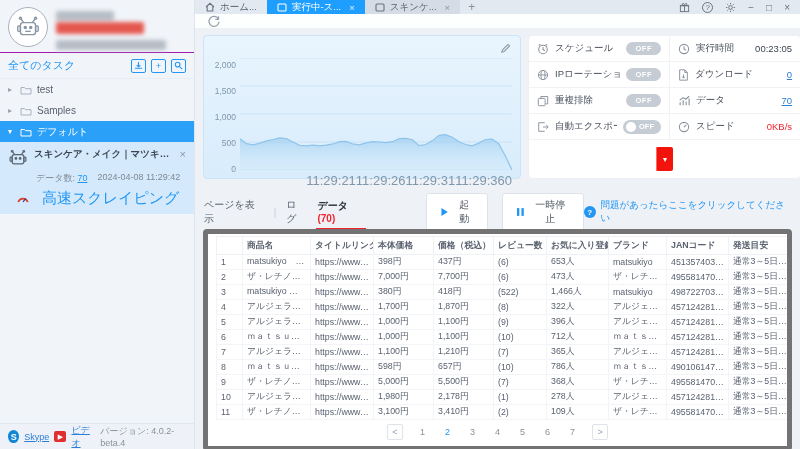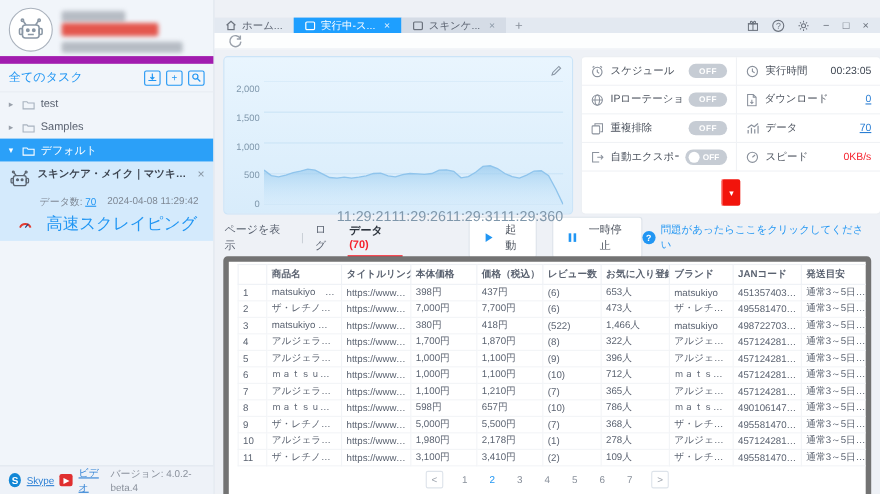--- a/index.html
+++ b/index.html
@@ -10,21 +10,21 @@
   
   .sidebar { position:absolute; left:0; top:0; width:195px; height:449px; background:#f1f5fa; border-right:1px solid #dde4ec; display:flex; flex-direction:column; }
   .user-area { padding:7px 8px 2px 8px; }
   .user-row { display:flex; align-items:flex-start; gap:8px; }
   .avatar { width:40px; height:40px; border-radius:50%; border:1px solid #aab2bd; background:#fff; display:flex; align-items:center; justify-content:center; flex:0 0 auto; }
   .blur-lines { padding-top:3px; }
   .blur { filter:blur(2px); border-radius:2px; display:inline-block; height:10px; vertical-align:middle; }
   .blur.gray { background:#b6bcc4; }
   .blur.red { background:#e4574e; }
   .pay-link { color:#9aa1ab; text-align:center; padding:4px 0 6px 30px; font-size:9.5px; }
-  .tasks-header { display:flex; align-items:center; padding:5px 8px; border-top:7px solid #a21caf; border-bottom:1px solid #e8edf3; }
+  .tasks-header { display:flex; align-items:center; padding:5px 8px; border-top:1px solid #a21caf; border-bottom:1px solid #e8edf3; }
   .tasks-header .t { color:#2196f3; font-size:11px; flex:1; }
   .hdr-icons { display:flex; gap:5px; }
   .hdr-icon { width:15px; height:14px; border:1px solid #2196f3; border-radius:2px; color:#2196f3; display:flex; align-items:center; justify-content:center; font-size:9px; cursor:pointer; }
   .tree { flex:1; overflow:hidden; }
   .tree-row { display:flex; align-items:center; gap:5px; height:21px; padding:0 8px; color:#5a6270; font-size:10px; cursor:pointer; }
   .tree-row .chev { color:#9aa1ab; font-size:8px; width:7px; }
   .tree-row.selected { background:#2ba0f8; color:#fff; }
   .tree-row.selected .chev { color:#fff; }
   .folder-svg { flex:0 0 auto; }
   .task-card { background:#d4eafc; padding:6px 6px 6px 8px; cursor:pointer; }
@@ -34,21 +34,21 @@
   .task-line2 { display:flex; gap:10px; margin:4px 0 4px 28px; color:#7f8894; font-size:9px; }
   .task-line2 .cnt { color:#2196f3; text-decoration:underline; cursor:pointer; }
   .task-line3 { display:flex; align-items:center; gap:12px; margin-left:8px; color:#2196f3; font-size:15px;text-align:center; }
   .sidebar-footer { height:26px; border-top:1px solid #e0e6ee; background:#eef2f8; display:flex; align-items:center; padding:0 8px; gap:5px; font-size:9px; }
   .sidebar-footer a { color:#2b7fd4; text-decoration:underline; cursor:pointer; }
   .skype-badge { width:13px; height:13px; border-radius:50%; background:#1287d6; color:#fff; display:flex; align-items:center; justify-content:center; font-size:9px; font-weight:bold; }
   .video-badge { width:14px; height:11px; border-radius:2px; background:#e02f2f; color:#fff; display:flex; align-items:center; justify-content:center; font-size:7px; }
   .version { margin-left:auto; color:#8a919c; }
 
   
-  .main { position:absolute; left:195px; top:16px; width:605px; height:404px; display:flex; flex-direction:column; }
+  .main { position:absolute; left:195px; top:0; width:605px; height:404px; display:flex; flex-direction:column; }
   .tabbar { height:22px; background:#e3e9f1; display:flex; align-items:stretch; font-size:9.5px; color:#5a6270; }
   .tab { display:flex; align-items:center; gap:5px; padding:0 10px; cursor:pointer; }
   .tab .x { color:#8a97a5; margin-left:3px; }
   .tab.active { background:#1e9fff; color:#fff; }
   .tab.active .x { color:#e8f4ff; }
   .tab.gray { background:#d5dce6; }
   .newtab { display:flex; align-items:center; padding:0 8px; color:#8a919c; font-size:12px; cursor:pointer; }
   .winbtns { margin-left:auto; display:flex; align-items:center; gap:12px; padding-right:10px; color:#6b727d; }
   .winbtn { cursor:pointer; display:flex; align-items:center; font-size:10px; }
   .qmark { width:11px; height:11px; border:1px solid #6b727d; border-radius:50%; font-size:8px; display:flex; align-items:center; justify-content:center; }
@@ -74,21 +74,21 @@
   .off-toggle { background:#c6ccd4; color:#fff; font-size:7.5px; font-weight:bold; border-radius:8px; padding:2px 7px 2px 3px; display:flex; align-items:center; gap:3px; cursor:pointer; }
   .off-toggle .knob { width:10px; height:10px; background:#fff; border-radius:50%; }
   .sval { font-size:9.5px; color:#3c4450; }
   .sval.link { color:#2b7fd4; text-decoration:underline; cursor:pointer; }
   .sval.red { color:#f5222d; }
   .speedup-row { flex:1; display:flex; align-items:center; justify-content:center; }
   .speedup-btn { display:flex; align-items:stretch; background:#f2140c; border-radius:2px; color:#fff; cursor:pointer; height:24px; }
   .speedup-main { display:flex; align-items:center; padding:0 16px; font-size:10.5px; font-weight:bold; letter-spacing:1px; }
   .speedup-caret { display:flex; align-items:center; padding:0 6px; border-left:1px solid #ff6a64; font-size:8px; }
 
-  .controls-row { height:26px; margin-top:8px; display:flex; align-items:center; font-size:10px; }
+  .controls-row { height:26px; margin-top:20px; display:flex; align-items:center; font-size:10px; }
   .view-tabs { display:flex; align-items:center; gap:9px; color:#5a6270; }
   .vt { cursor:pointer; padding:4px 1px; }
   .vt-sep { color:#c6ccd4; }
   .vt.active { color:#2c333d; font-weight:bold; border-bottom:2px solid #f5222d; }
   .vt .red { color:#f5222d; }
   .run-btns { display:flex; gap:14px; margin-left:60px; }
   .run-btn { display:flex; align-items:center; gap:6px; background:#fff; border:1px solid #dde3ea; border-radius:3px; padding:4px 13px; color:#4a515c; cursor:pointer; font-size:10px; }
   .help-link { margin-left:auto; display:flex; align-items:center; gap:5px; color:#2196f3; cursor:pointer; font-size:9.5px; }
   .help-q { width:12px; height:12px; border-radius:50%; background:#2196f3; color:#fff; font-size:8px; font-weight:bold; display:flex; align-items:center; justify-content:center; }
 

